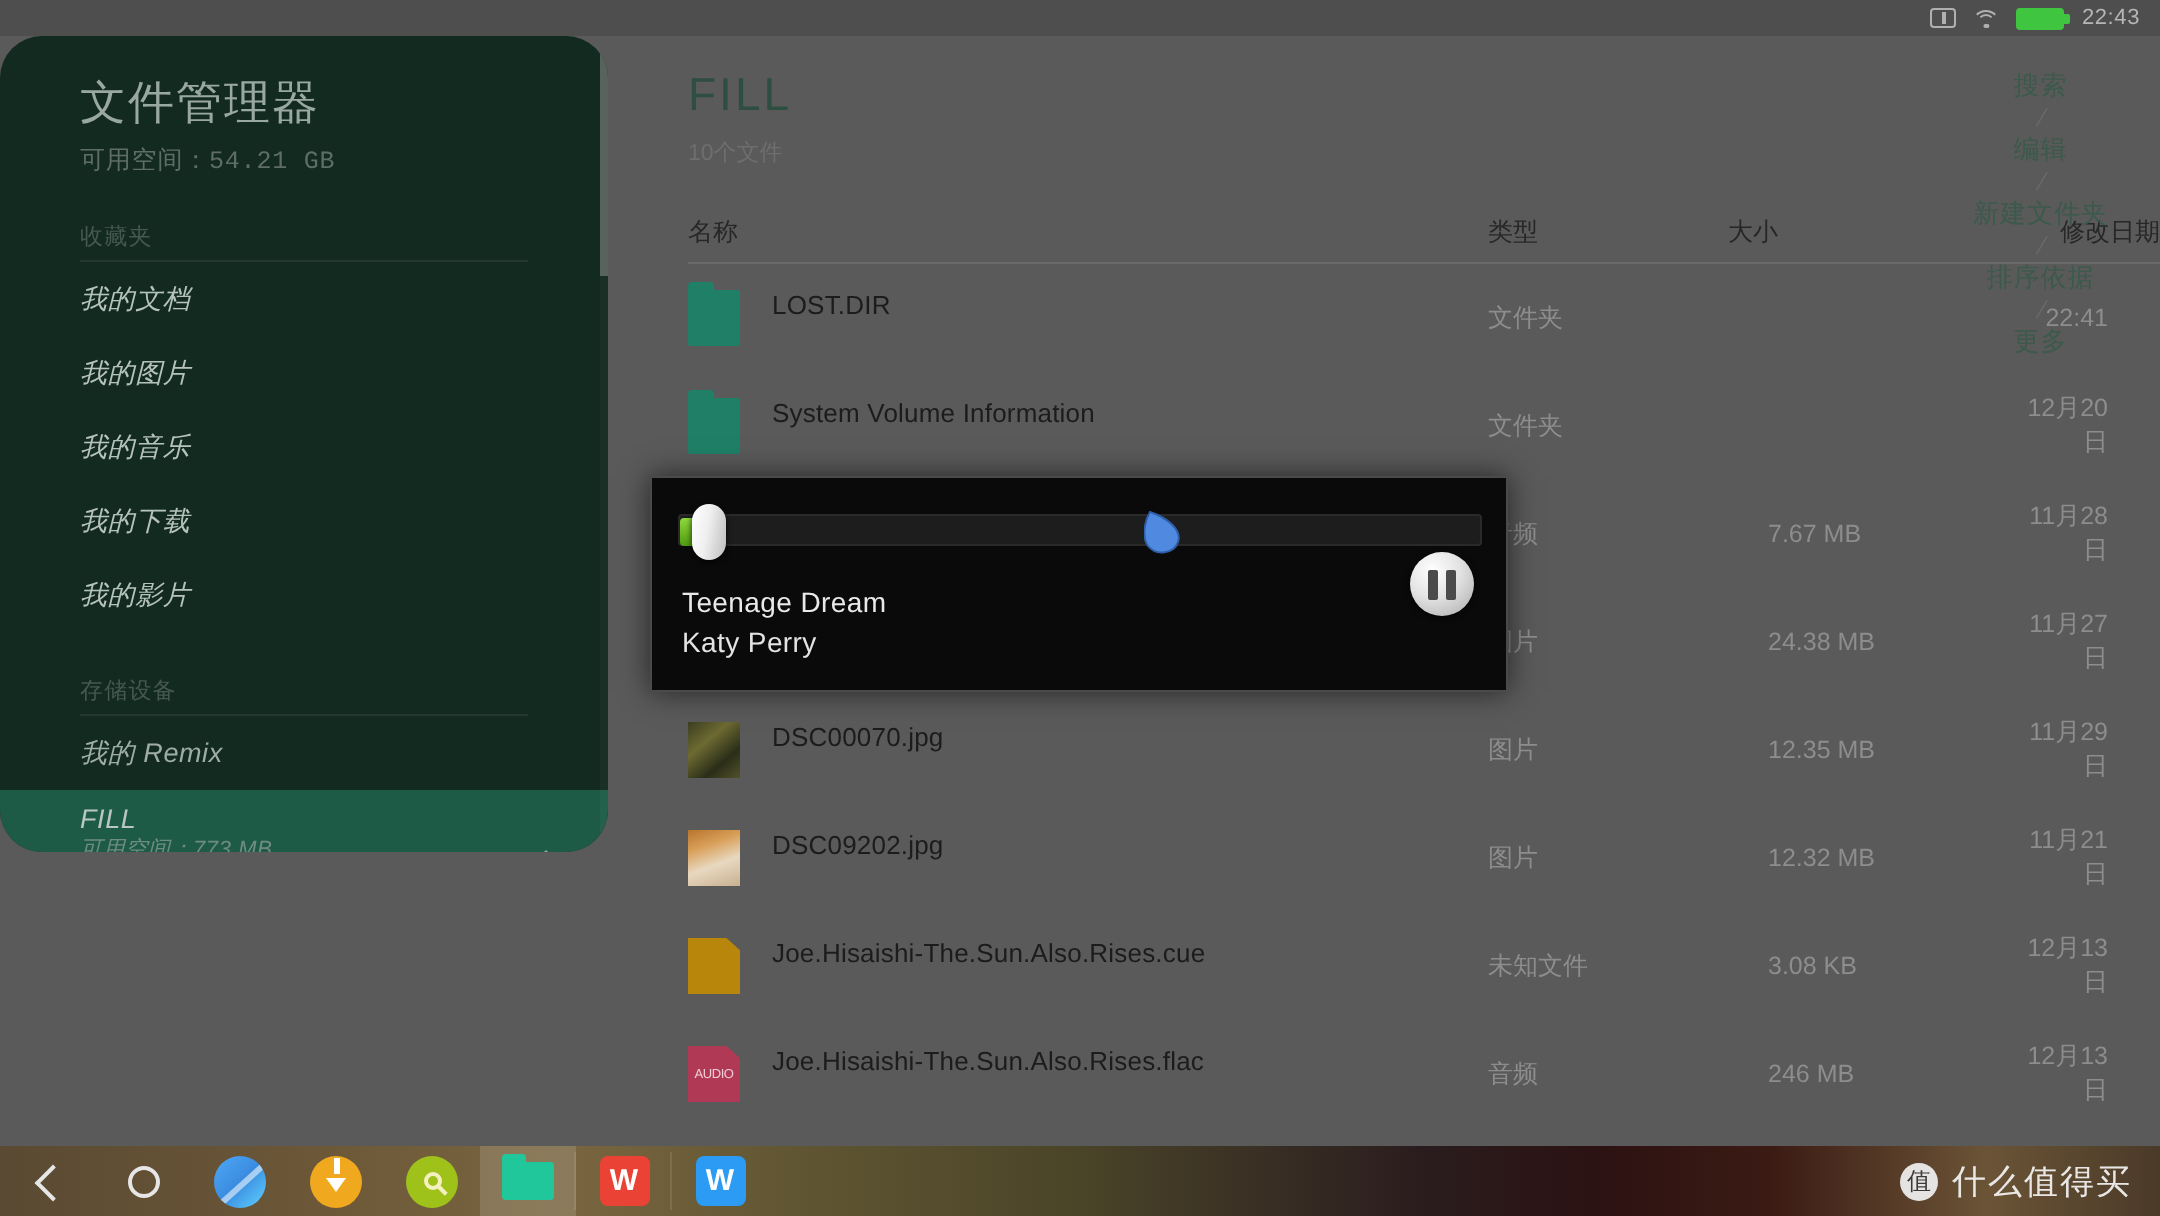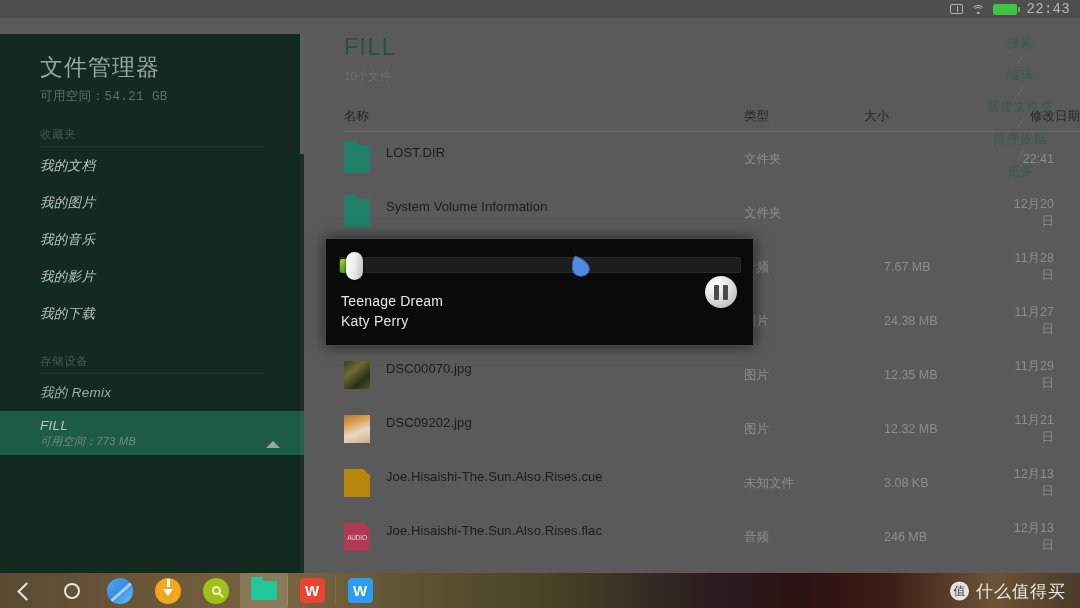--- a/index.html
+++ b/index.html
@@ -19,22 +19,22 @@
   
   #statusbar {
     position: absolute; top: 0; left: 0; width: 1080px; height: 18px;
     background: #4e4e4e;
     display: flex; align-items: center; justify-content: flex-end;
     padding-right: 10px;
     z-index: 60;
   }
   #statusbar .sb-item { margin-left: 8px; display: flex; align-items: center; }
   #statusbar .sb-time {
-    color: #b6b6b6; font-size: 14px; letter-spacing: .3px;
-    margin-left: 9px; font-family: Liberation Mono, monospace;
+    color: #b6b6b6; font-size: 11px; letter-spacing: .3px;
+    margin-left: 9px; font-family: Liberation Sans, sans-serif;
   }
   .ic-touchpad {
     width: 13px; height: 10px; border: 1.4px solid #b0b0b0; border-radius: 2px;
     position: relative;
   }
   .ic-touchpad::after {
     content: ""; position: absolute; left: 50%; top: 1px; bottom: 1px;
     width: 1.2px; background: #b0b0b0;
   }
   .ic-wifi { width: 14px; height: 11px; position: relative; }
@@ -54,24 +54,25 @@
     width: 24px; height: 11px; border-radius: 2px; background: #3fc53f;
     position: relative;
   }
   .ic-battery::after {
     content: ""; position: absolute; right: -3px; top: 3px;
     width: 2.5px; height: 5px; background: #3fc53f; border-radius: 0 1px 1px 0;
   }
 
   
   #sidebar {
-    position: absolute; top: 34px; left: 0; width: 304px; height: 555px;
+    position: absolute; top: 18px; left: 0; width: 304px; height: 408px;
     background: #132a21;
     z-index: 20;
     overflow: hidden;
+    border-radius: 21px;
   }
   #sidebar-scroll-track {
     position: absolute; top: 0; right: 0; width: 4px; height: 555px;
     background: rgba(255,255,255,.03);
   }
   #sidebar-scroll-thumb {
     position: absolute; top: 0; right: 0; width: 4px; height: 120px;
     background: #8d8d8d; opacity: .55;
   }
   .side-head { padding: 18px 0 0 40px; }
@@ -371,24 +372,24 @@
     <div class="side-item">
       <span>我的文档</span>
     </div>
     <div class="side-item">
       <span>我的图片</span>
     </div>
     <div class="side-item">
       <span>我的音乐</span>
     </div>
     <div class="side-item">
+      <span>我的下载</span>
+    </div>
+    <div class="side-item">
       <span>我的影片</span>
-    </div>
-    <div class="side-item">
-      <span>我的下载</span>
     </div>
 
     <div class="side-group-label">存储设备</div>
     <div class="side-divider"></div>
 
     <div class="side-item sub">
       <span>我的 Remix</span>
     </div>
 
     <div class="side-item active">

